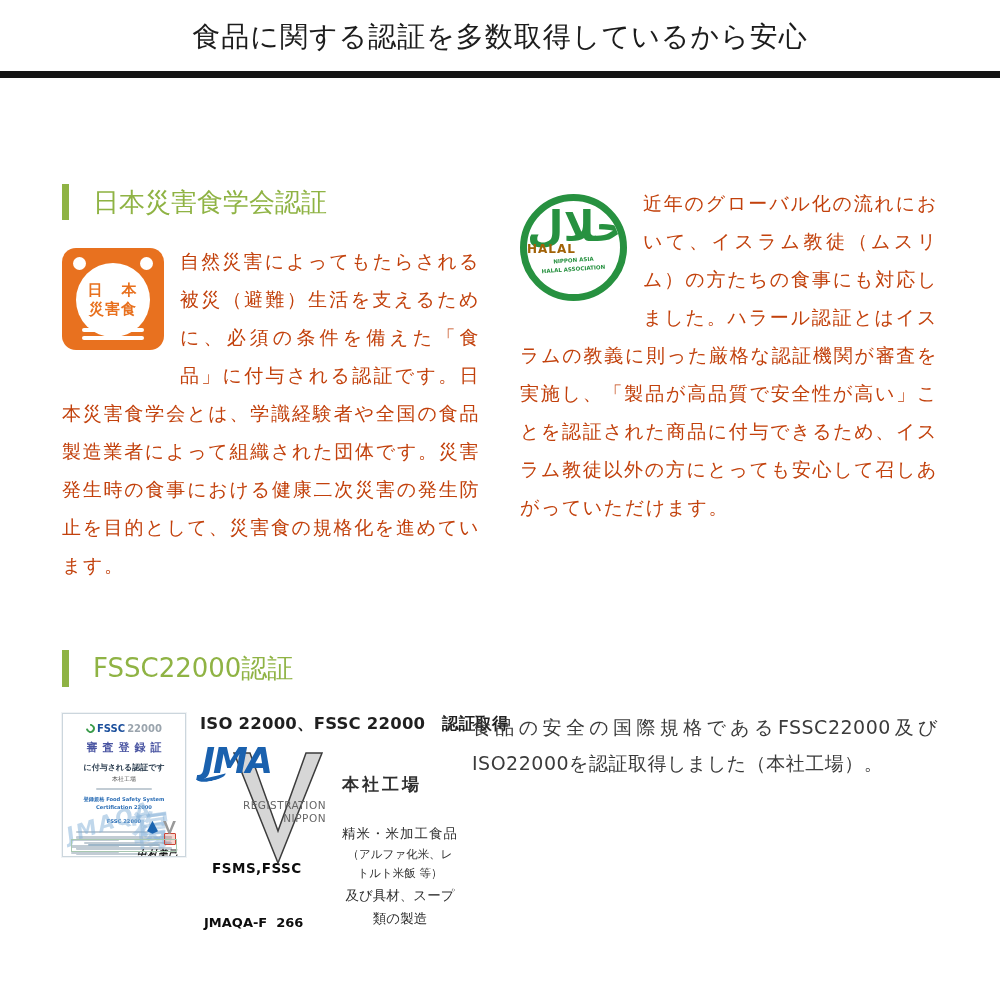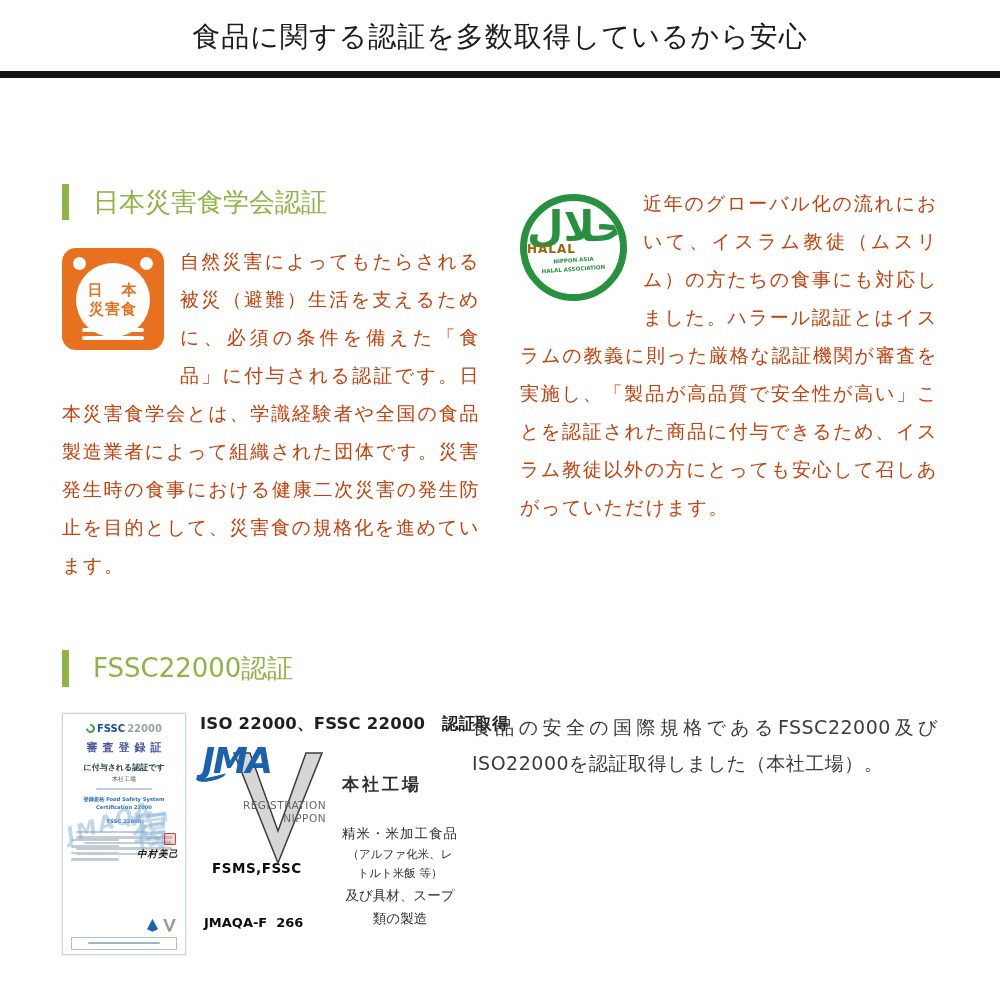--- a/index.html
+++ b/index.html
@@ -33,21 +33,21 @@
   .halal-logo { float:left; width:107px; height:107px; margin:10px 16px 6px 0; border-radius:50%; border:7px solid #279140; background:#fff; position:relative; text-align:center; overflow:hidden; }
   .halal-arabic { display:block; margin-top:4px; font-size:42px; line-height:1.05; font-weight:700; color:#279140; }
   .halal-label { display:block; margin-top:-7px; padding-right:14px; text-align:left; font-size:12px; font-weight:800; letter-spacing:1px; color:#a16207; }
   .halal-assoc { display:block; margin-top:1px; font-size:5.5px; font-weight:700; line-height:1.35; color:#279140; transform:rotate(-4deg); }
 
   
   .fssc-section { padding:0 62px; margin-top:66px; }
   .fssc-row { display:flex; gap:14px; margin-top:26px; align-items:flex-start; }
 
   
-  .cert { margin:0; flex:none; width:124px; height:242px; background:#fff; border:1px solid #ccd6dd; box-shadow:0 0 0 1px #f0f3f5; padding:9px 7px; position:relative; text-align:center; overflow:hidden; }
+  .cert { margin:0; flex:none; width:124px; height:144px; background:#fff; border:1px solid #ccd6dd; box-shadow:0 0 0 1px #f0f3f5; padding:9px 7px; position:relative; text-align:center; overflow:hidden; }
   .cert-logo-row { display:flex; justify-content:center; align-items:center; gap:2px; }
   .fssc-swirl { width:9px; height:9px; border-radius:50%; border:2.5px solid #3a9b4a; border-left-color:transparent; transform:rotate(40deg); }
   .cert-brand { font-size:10px; font-weight:800; color:#1b4f9c; }
   .cert-brand-num { font-size:10px; font-weight:600; color:#9aa4ad; }
   .cert-title { margin-top:6px; font-size:11px; font-weight:700; color:#4a55a2; letter-spacing:5px; text-indent:5px; }
   .cert-company { margin-top:7px; font-size:8px; font-weight:700; color:#2c3e50; }
   .cert-factory { margin-top:2px; font-size:6px; color:#444; }
   .cert-bar { height:2.5px; background:#c2ccd4; border-radius:1px; }
   .cert-standard { margin-top:6px; font-size:5.2px; font-weight:700; color:#2a6db5; line-height:1.5; }
   .cert-bars-block { margin-top:5px; }

